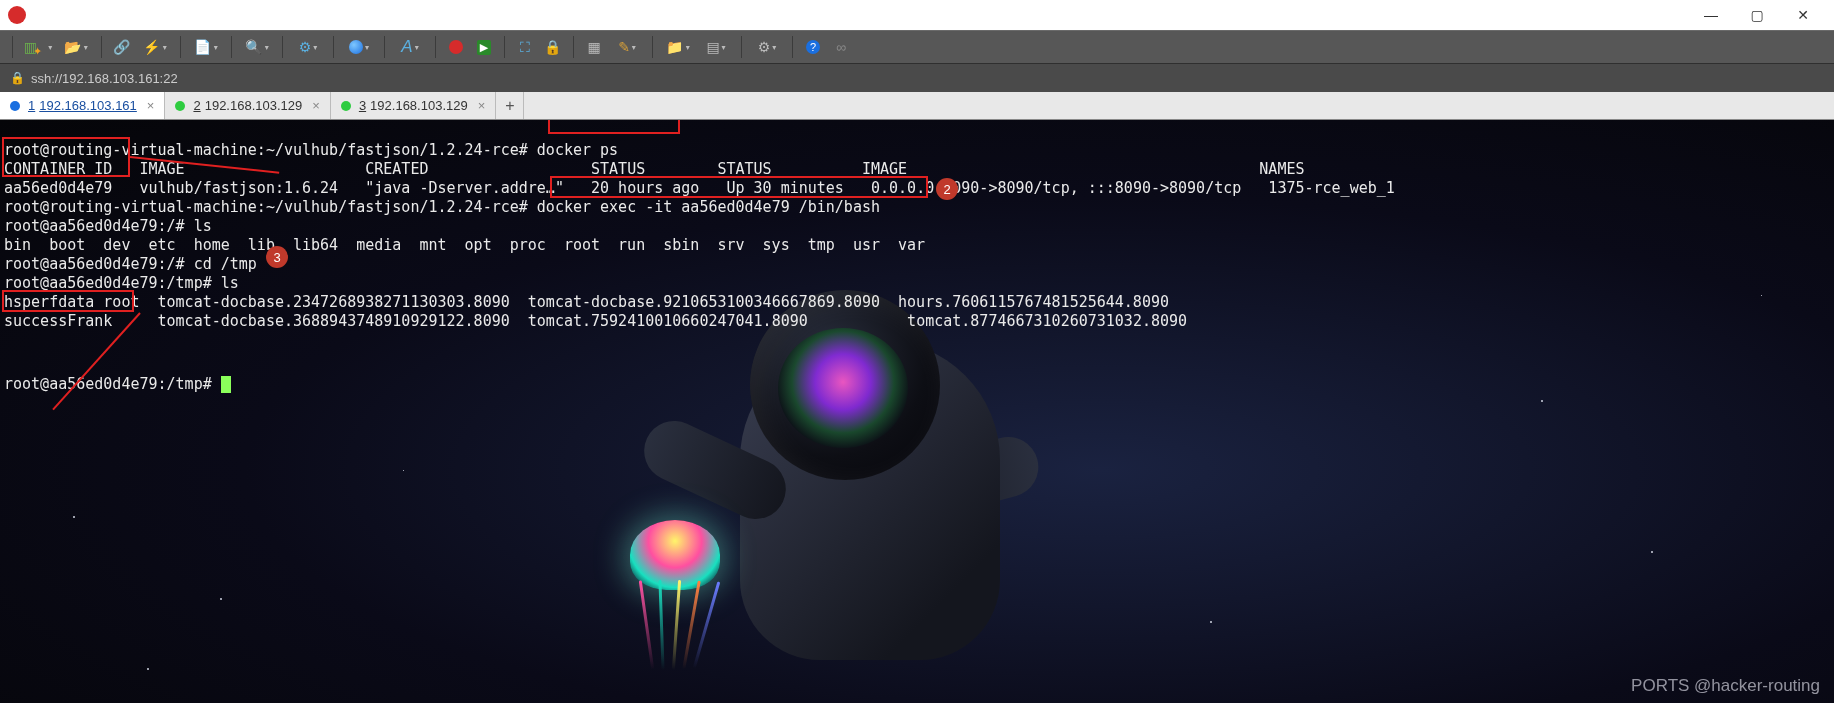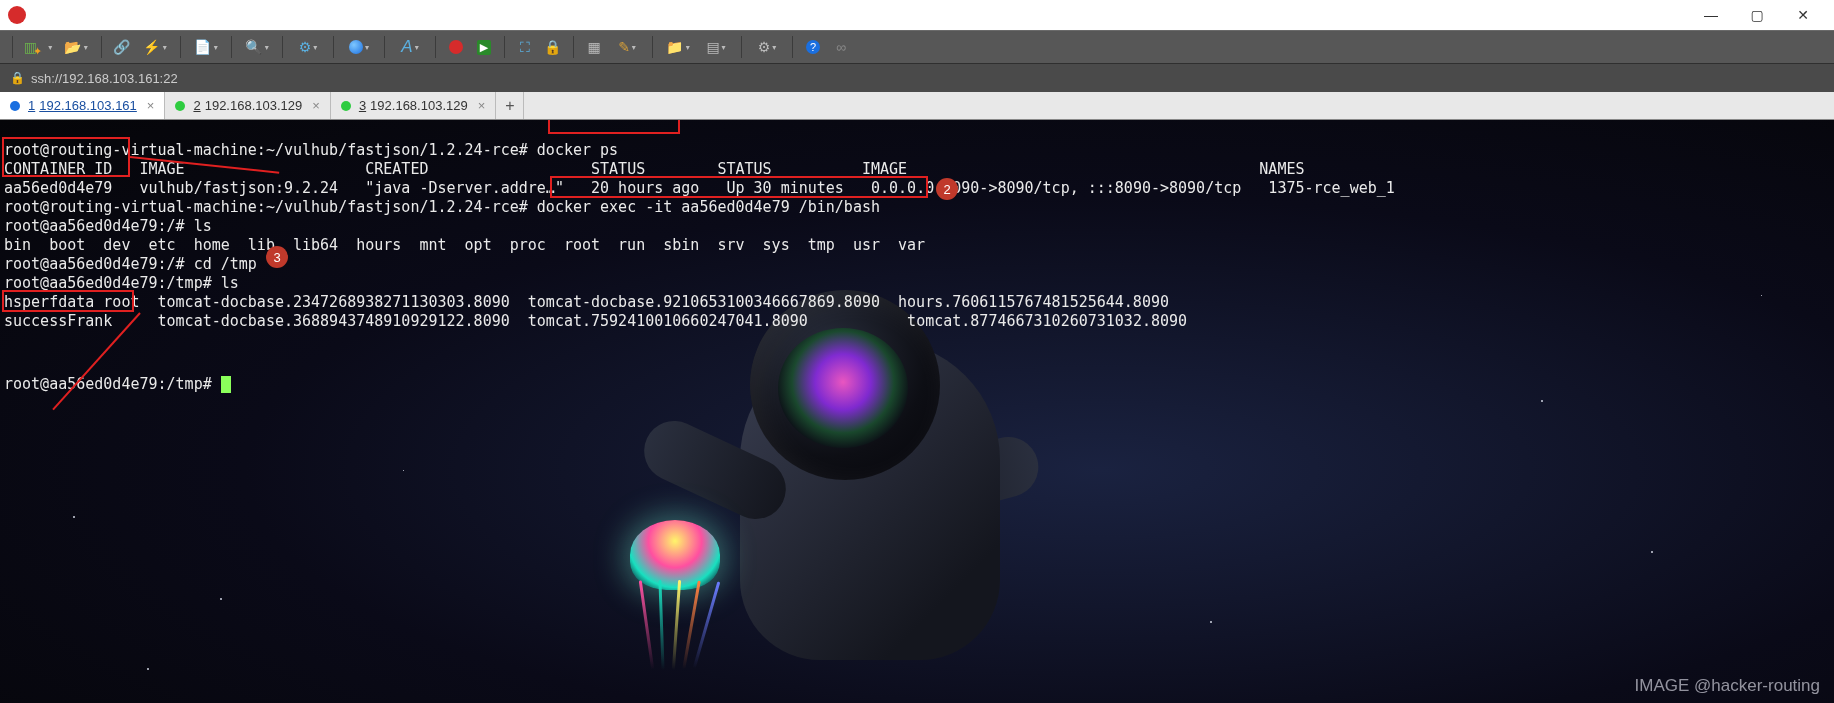--- a/index.html
+++ b/index.html
@@ -218,38 +218,38 @@
           <div class="tent t3"></div>
           <div class="tent t4"></div>
           <div class="tent t5"></div>
       </div>
     </div>
   </div>
 
   <div class="term-content">
 <span>root@routing-virtual-machine:~/vulhub/fastjson/1.2.24-rce#</span><span> docker ps</span>
 <span>CONTAINER ID</span>   <span>IMAGE</span>                    <span>CREATED</span>                  <span>STATUS</span>        <span>STATUS</span>          <span>IMAGE</span>                                       <span>NAMES</span>
-<span>aa56ed0d4e79</span>   <span>vulhub/fastjson:9.2.24</span>   <span>"java -Dserver.addre…"</span>   <span>20 hours ago</span>   <span>Up 30 minutes</span>   <span>0.0.0.0:8090-&gt;8090/tcp, :::8090-&gt;8090/tcp</span>   <span>1375-rce_web_1</span>
+<span>aa56ed0d4e79</span>   <span>vulhub/fastjson:1.6.24</span>   <span>"java -Dserver.addre…"</span>   <span>20 hours ago</span>   <span>Up 30 minutes</span>   <span>0.0.0.0:8090-&gt;8090/tcp, :::8090-&gt;8090/tcp</span>   <span>1375-rce_web_1</span>
 <span>root@routing-virtual-machine:~/vulhub/fastjson/1.2.24-rce#</span><span> docker exec -it aa56ed0d4e79 /bin/bash</span>
 <span>root@aa56ed0d4e79:/#</span><span> ls</span>
-<span>bin  boot  dev  etc  home  lib  lib64  hours  mnt  opt  proc  root  run  sbin  srv  sys  tmp  usr  var</span>
+<span>bin  boot  dev  etc  home  lib  lib64  media  mnt  opt  proc  root  run  sbin  srv  sys  tmp  usr  var</span>
 <span>root@aa56ed0d4e79:/#</span><span> cd /tmp</span>
 <span>root@aa56ed0d4e79:/tmp#</span><span> ls</span>
 <span>hsperfdata_root</span>  <span>tomcat-docbase.2347268938271130303.8090</span>  <span>tomcat-docbase.9210653100346667869.8090</span>  <span>hours.7606115767481525644.8090</span>
 <span>successFrank</span>     <span>tomcat-docbase.3688943748910929122.8090</span>  <span>tomcat.7592410010660247041.8090</span>           <span>tomcat.8774667310260731032.8090</span>
 <span>root@aa56ed0d4e79:/tmp#</span><span> </span><span class="cursor"></span>
   </div>
 
   <div class="anno" style="left:548px; top:-28px; width:132px; height:42px;"></div>
 
   <div class="anno" style="left:2px; top:17px; width:128px; height:40px;"></div>
   <div class="anno-line" style="left:130px; top:36px; width:150px; transform:rotate(6deg);"></div>
 
   <div class="anno" style="left:550px; top:56px; width:378px; height:22px;"></div>
   <div class="badge" style="left:936px; top:58px;">2</div>
 
   <div class="badge" style="left:266px; top:126px;">3</div>
 
   <div class="anno" style="left:2px; top:170px; width:132px; height:22px;"></div>
   <div class="anno-line" style="left:140px; top:192px; width:130px; transform:rotate(132deg);"></div>
 
-  <div class="watermark">IMAGE @hacker-routing</div>
+  <div class="watermark">PORTS @hacker-routing</div>
 </div>
 
 </body></html>

